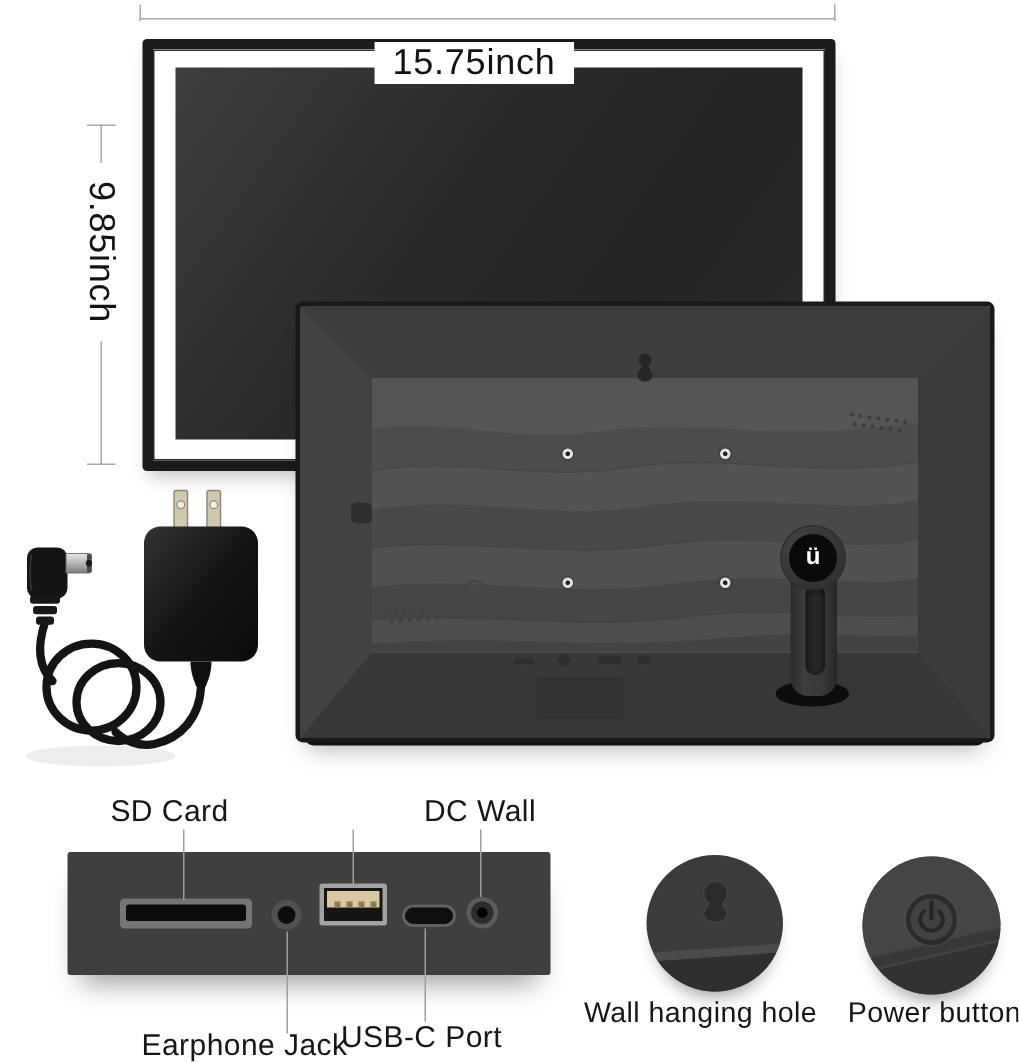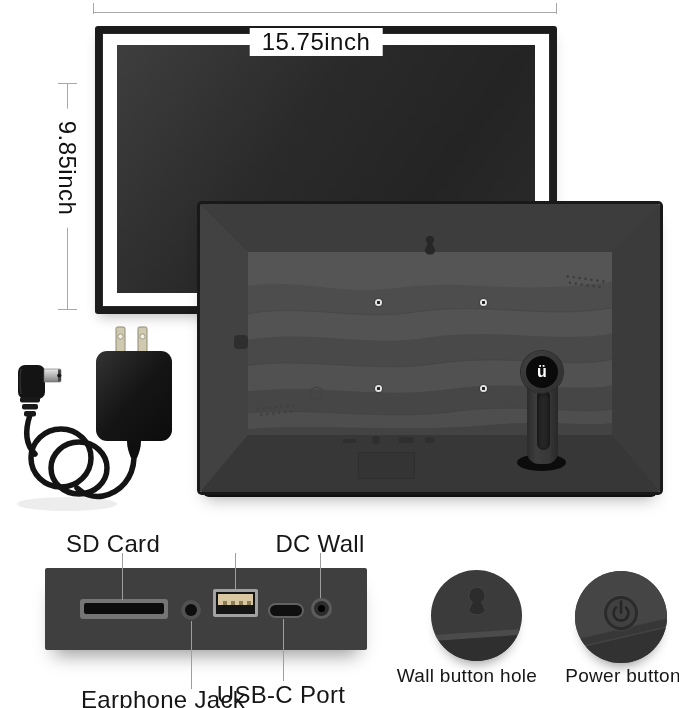--- a/index.html
+++ b/index.html
@@ -1,21 +1,21 @@
 <!DOCTYPE html>
 <html><head>
 <meta charset="utf-8">
 <style>
   html,body{margin:0;padding:0;background:#fff;}
   #canvas{position:relative;width:679px;height:708px;background:#fff;overflow:hidden;
           font-family:"Liberation Sans",sans-serif;color:#161616;}
   .abs{position:absolute;}
   .dimline{background:#a8a8a8;}
   .leader{position:absolute;width:1px;background:#9e9e9e;z-index:6;}
-  .lbl{position:absolute;white-space:nowrap;transform:translateX(-50%);font-size:24px;
+  .lbl{position:absolute;white-space:nowrap;transform:translateX(-50%);font-size:20px;
        color:#161616;letter-spacing:.3px;z-index:6;}
   .lbl-sm{font-size:19px;}
   .dimtext{position:absolute;font-size:24px;color:#111;background:#fff;letter-spacing:.5px;z-index:4;}
   
   #front-frame{left:95px;top:26px;width:462px;height:288px;background:#1b1b1b;border-radius:3px;
                box-shadow:0 7px 12px -4px rgba(0,0,0,.25);z-index:1;}
   #front-mat{position:absolute;left:7px;top:7px;right:7px;bottom:7px;background:#fff;
              box-shadow:inset 0 0 0 1px #2a2a2a;}
   #front-screen{position:absolute;left:22px;top:19px;right:22px;bottom:21px;
                 background:linear-gradient(125deg,#3e3e3e 0%,#2a2a2a 40%,#242424 70%,#2b2b2b 100%);}
@@ -247,21 +247,21 @@
   <div class="lbl" style="left:281px;top:681px;">USB-C Port</div>
   <div class="lbl" style="left:163px;top:686px;">Earphone Jack</div>
 
   <div class="callout" id="callout-wall">
     <div class="band" style="left:-8px;top:62px;width:110px;height:6px;background:#4b4b4b;transform:rotate(-4deg);"></div>
     <div class="band" style="left:-8px;top:68px;width:110px;height:35px;background:#2f2f2f;transform:rotate(-4deg);"></div>
     <svg class="abs" style="left:33px;top:15px;" width="26" height="38" viewBox="0 0 26 38">
       <path d="M13,2.5 a8,8 0 0 0 -4.5,14.6 l-3.8,7.6 a9,8.4 0 0 0 16.6,0 l-3.8,-7.6 A8,8 0 0 0 13,2.5 Z" fill="#2c2c2c" stroke="#515151" stroke-width="1" stroke-opacity=".5"></path>
     </svg>
   </div>
-  <div class="lbl lbl-sm" style="left:467px;top:665px;">Wall button hole</div>
+  <div class="lbl lbl-sm" style="left:467px;top:665px;">Wall hanging hole</div>
 
   <div class="callout" id="callout-power">
     <div class="band" style="left:-12px;top:-14px;width:120px;height:70px;background:#454545;transform:rotate(-13deg);"></div>
     <div class="band" style="left:-12px;top:58px;width:120px;height:7px;background:#373737;transform:rotate(-13deg);"></div>
     <div class="band" style="left:-12px;top:67px;width:124px;height:48px;background:#323232;transform:rotate(-13deg);"></div>
     <svg class="abs" style="left:0;top:0;" width="92" height="92">
       <circle cx="46" cy="42" r="18" fill="none" stroke="#4f4f4f" stroke-width="1" opacity=".5"></circle>
       <circle cx="46" cy="42" r="15.5" fill="rgba(0,0,0,.05)" stroke="#2b2b2b" stroke-width="3"></circle>
       <path d="M41,36.5 a7.5,7.5 0 1 0 10,0" fill="none" stroke="#262626" stroke-width="2.6" stroke-linecap="round"></path>
       <line x1="46" y1="30.5" x2="46" y2="41.5" stroke="#262626" stroke-width="2.6" stroke-linecap="round"></line>

